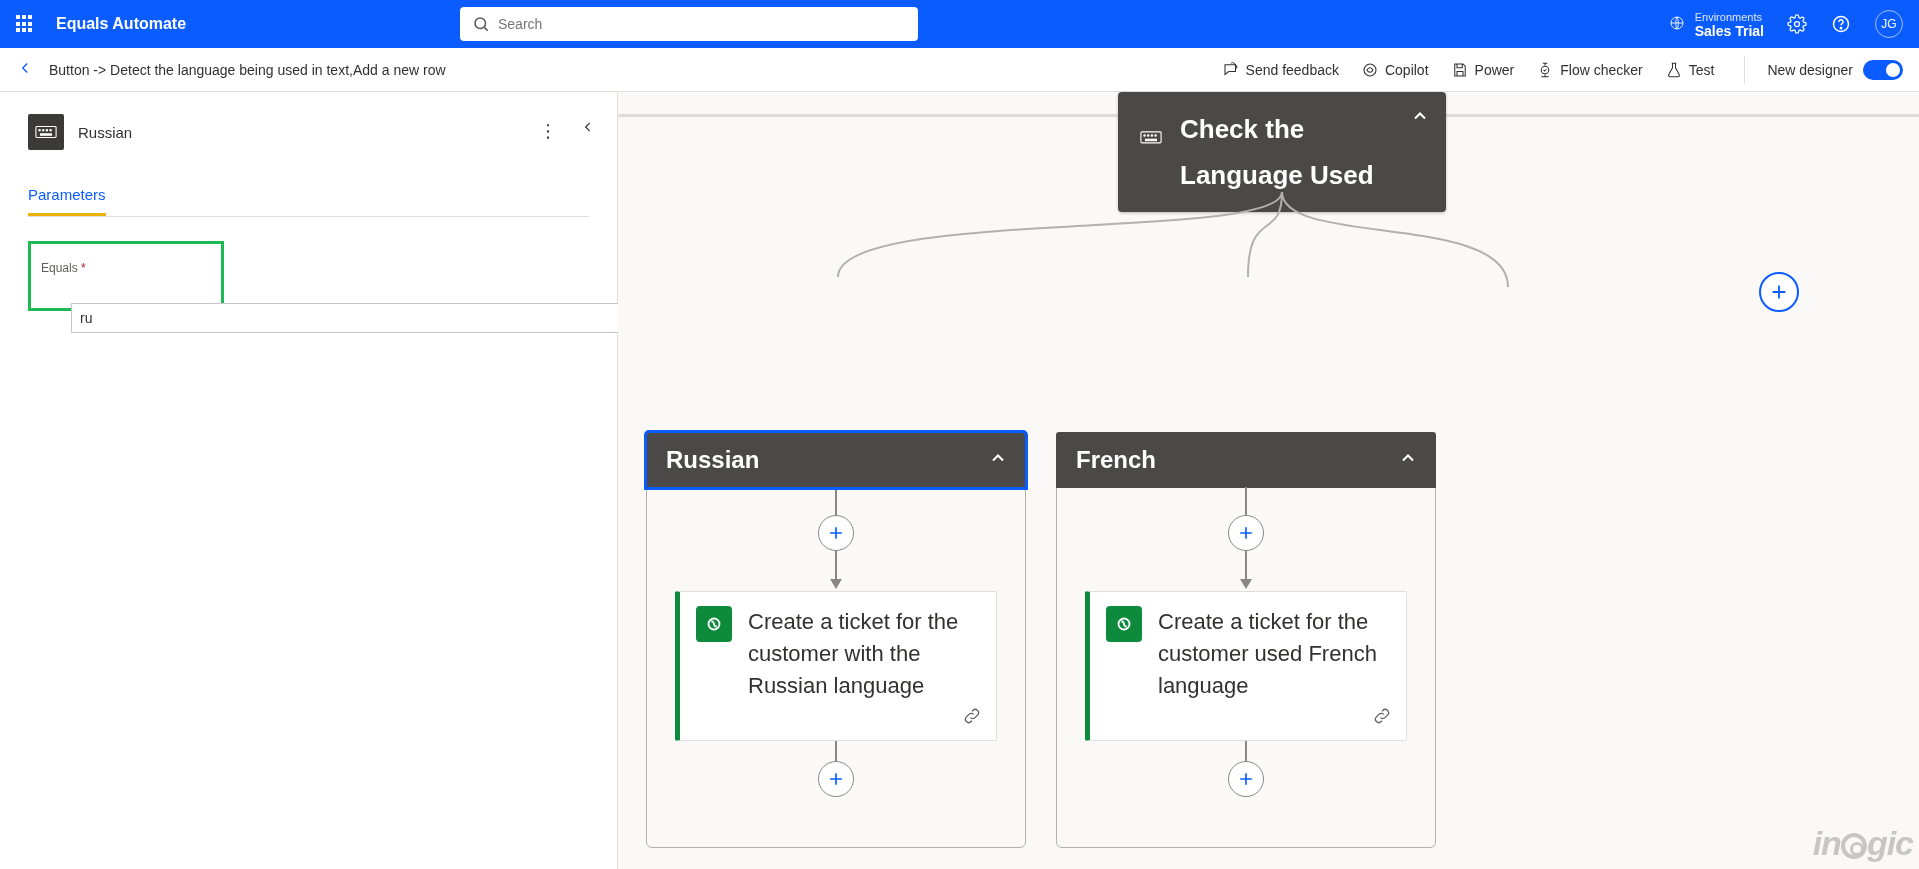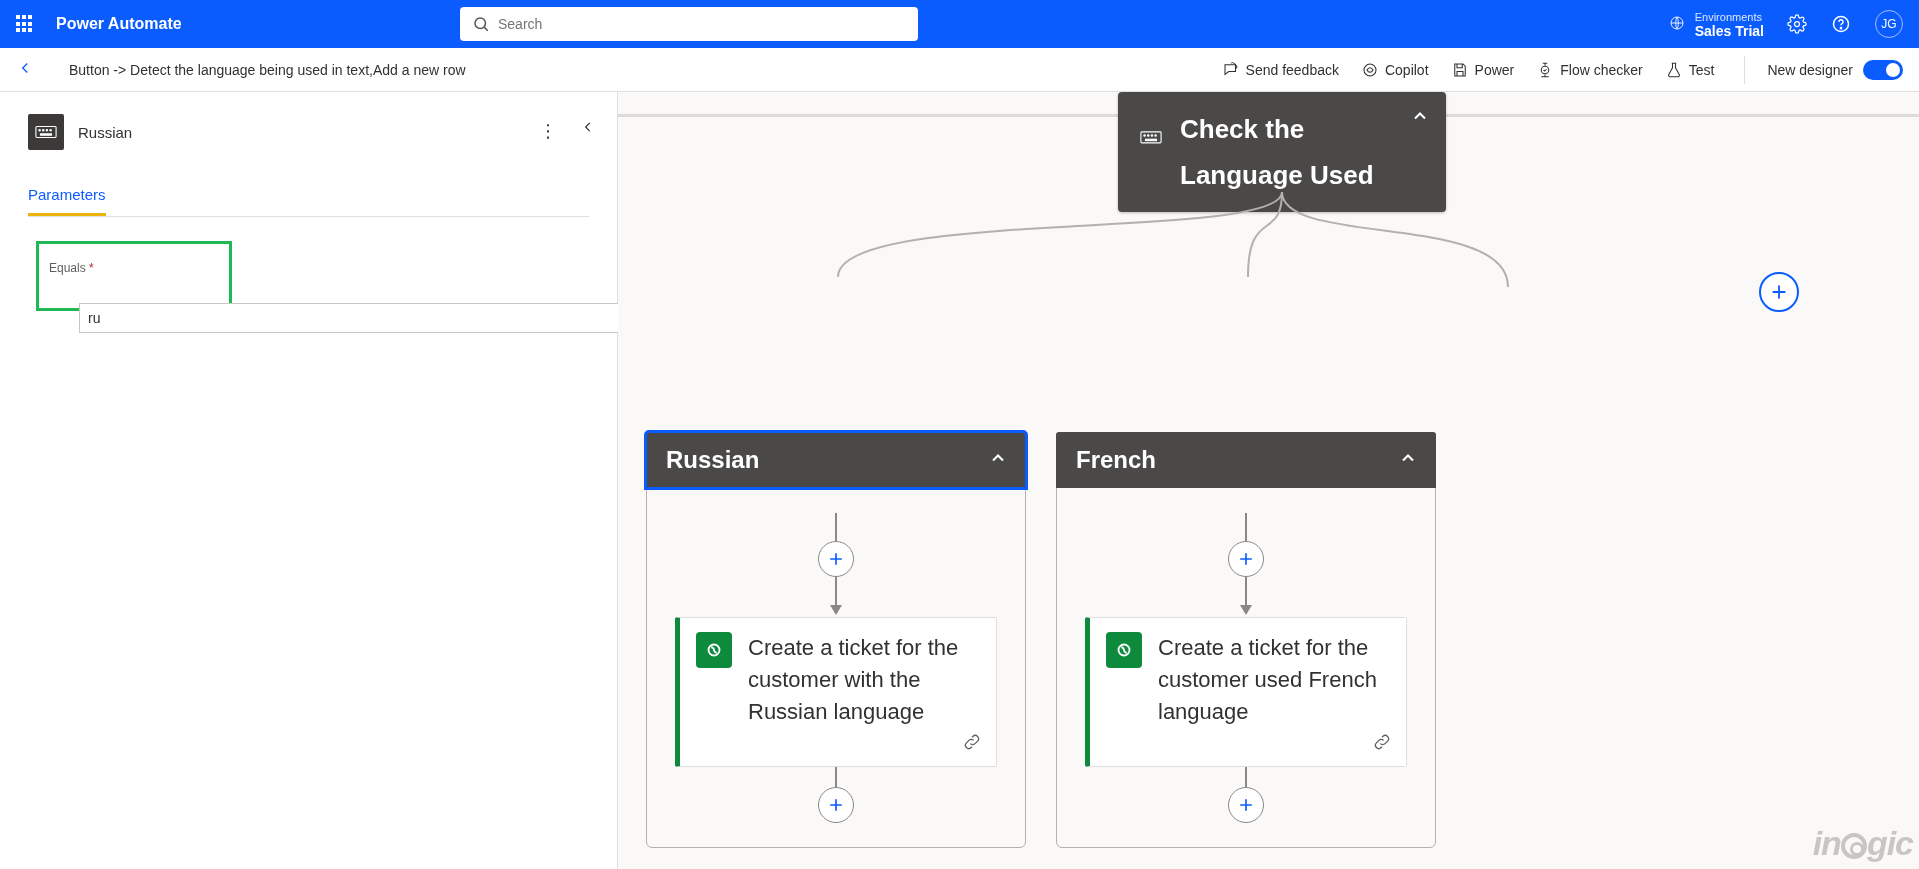--- a/index.html
+++ b/index.html
@@ -25,21 +25,21 @@
   .env { position:absolute; right:155px; display:flex; align-items:center; gap:10px; }
   .env-icon { font-size:14px; opacity:.9; }
   .env-text { font-size:12px; line-height:14px; }
   .env-text .small { font-size:11px; opacity:.85; }
   .tr-icons { position:absolute; right:16px; display:flex; align-items:center; gap:24px; }
   .tr-icons svg { width:20px; height:20px; color:#fff; }
   .avatar { width:28px; height:28px; border:1px solid rgba(255,255,255,.6); border-radius:50%; display:flex; align-items:center; justify-content:center; font-size:12px; color:#fff; }
 
   
   .toolbar { height:44px; border-bottom:1px solid #e1dfdd; display:flex; align-items:center; padding:0 16px; font-size:14px; color:#323130; justify-content:space-between; }
-  .toolbar-left { display:flex; align-items:center; gap:35px; }
+  .toolbar-left { display:flex; align-items:center; gap:15px; }
   .back-arrow { color:#0b5cff; cursor:pointer; font-size:16px; }
   .toolbar-right { display:flex; align-items:center; gap:22px; }
   .tb-item { display:flex; align-items:center; gap:6px; cursor:pointer; color:#323130; }
   .tb-item svg { width:18px; height:18px; }
   .sep { width:1px; height:28px; background:#e1dfdd; margin-left:8px; }
   .toggle { width:40px; height:20px; border-radius:10px; background:#0b5cff; position:relative; display:inline-block; }
   .toggle::after { content:""; width:14px; height:14px; background:#fff; border-radius:50%; position:absolute; right:3px; top:3px; }
   .new-des { display:flex; align-items:center; gap:10px; }
 
   
@@ -93,39 +93,39 @@
   
   .vconn { width:2px; background:#8a8886; margin:0 auto; position:relative; }
   .arrow-down { width:0; height:0; border-left:6px solid transparent; border-right:6px solid transparent; border-top:10px solid #8a8886; position:absolute; left:-5px; bottom:-10px; }
 
   .plus-floating { position:absolute; width:36px; height:36px; border:1px solid #8a8886; border-radius:50%; background:#fff; display:flex; align-items:center; justify-content:center; cursor:pointer; }
 
   .watermark { position:absolute; right:6px; bottom:6px; font-size:34px; font-weight:800; color:#c8c6c4; letter-spacing:-1px; font-style:italic; }
   .watermark .o { display:inline-flex; width:26px; height:26px; border:4px solid #c8c6c4; border-radius:50%; vertical-align:-4px; position:relative; }
   .watermark .o::after { content:""; position:absolute; left:5px; top:5px; width:8px; height:8px; border:3px solid #c8c6c4; border-radius:50%; }
 
-  .branch-inner { position:relative; height:calc(100% - 58px);margin-top:26px; }
+  .branch-inner { position:relative; height:calc(100% - 58px); }
   .branch-wrap { position:absolute; left:28px; top:170px; }
 </style>
 </head>
 <body>
 
 <div class="topbar">
   <div class="waffle">
     <span></span>
       <span></span>
       <span></span>
       <span></span>
       <span></span>
       <span></span>
       <span></span>
       <span></span>
       <span></span>
   </div>
-  <div class="brand">Power Automate</div>
+  <div class="brand">Equals Automate</div>
   <div class="search-wrap">
     <svg viewBox="0 0 24 24" fill="none" stroke="currentColor" stroke-width="2">
         <circle cx="11" cy="11" r="7"></circle>
         <line x1="21" y1="21" x2="16.5" y2="16.5"></line>
       </svg>
     <input type="text" placeholder="Search" style="">
   </div>
   <div class="env">
     <span class="env-icon">
       <svg width="16" height="16" viewBox="0 0 24 24" fill="none" stroke="#fff" stroke-width="1.5">
@@ -224,21 +224,21 @@
     <span class="collapse">
       <svg width="14" height="14" viewBox="0 0 24 24" fill="none" stroke="#323130" stroke-width="2">
           <path d="M15 5l-7 7 7 7"></path>
         </svg>
     </span>
 
     <div class="tabs">
       <div class="tab">Parameters</div>
     </div>
 
-    <div style="position:relative;margin-left:8px;">
+    <div style="position:relative;">
       <div class="highlight-box" style="height:70px;">
         <span class="field-label">
           <span>Equals</span>
           <span class="req">*</span>
         </span>
       </div>
       <div class="field-input">
         <input type="text" value="ru" style="">
       </div>
     </div>

